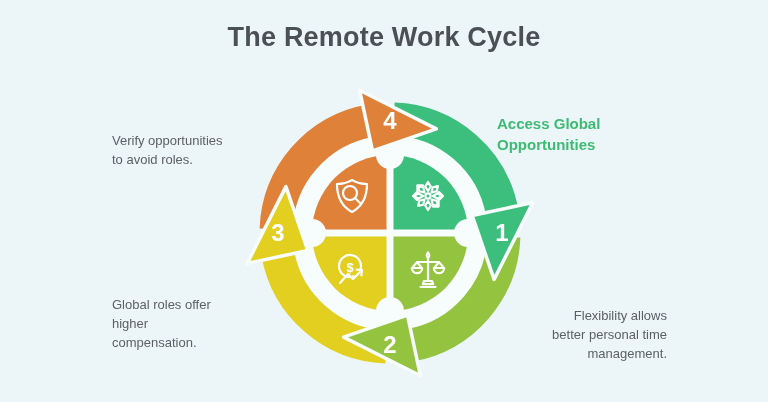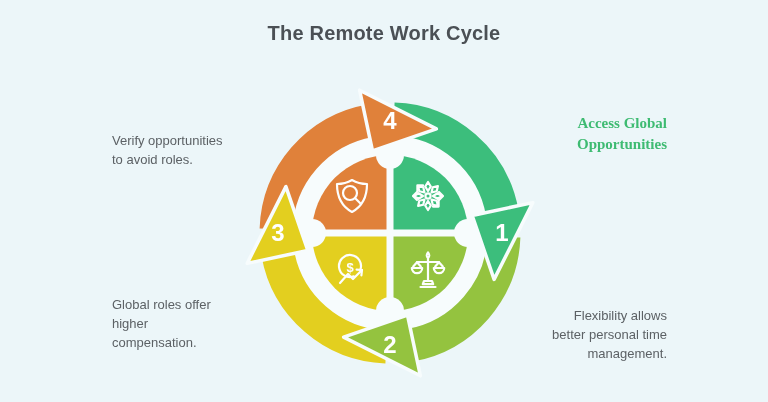--- a/index.html
+++ b/index.html
@@ -4,29 +4,29 @@
 <style>
   html,body{margin:0;padding:0;}
   body{
     width:768px;height:402px;overflow:hidden;
     font-family:"Liberation Sans", sans-serif;
     background:#ECF6F9;
   }
   .stage{position:relative;width:768px;height:402px;background:#ECF6F9;}
   .title{
     position:absolute;left:0;right:0;top:22px;margin:0;
-    text-align:center;font-size:20px;font-weight:700;color:#4B5055;
+    text-align:center;font-size:27px;font-weight:700;color:#4B5055;
     letter-spacing:0.2px;
   }
   .block{position:absolute;white-space:pre-line;}
   .heading{font-size:15px;font-weight:700;line-height:21px;}
   .body-text{font-size:13px;line-height:19px;color:#5C6165;margin-top:9px;}
   .tl{left:112px;top:104px;width:164px;text-align:left;}
   .bl{left:112px;top:268px;width:164px;text-align:left;}
-  .tr{left:497px;top:95px;width:170px;text-align:right;font-family:Liberation Serif, serif;}
+  .tr{left:497px;top:95px;width:170px;text-align:left;}
   .br{left:497px;top:279px;width:170px;text-align:right;}
   .c-orange{color:#E8893B;}
   .c-green{color:#3EBB72;}
   .c-lime{color:#8DC040;}
   .c-yellow{color:#E6C42E;}
   .diagram{position:absolute;left:240px;top:77px;width:300px;height:312px;}
   .diagram text{
     font-family:"Liberation Sans", sans-serif;
     font-size:24px;font-weight:700;fill:#FFFFFF;
     text-anchor:middle;

